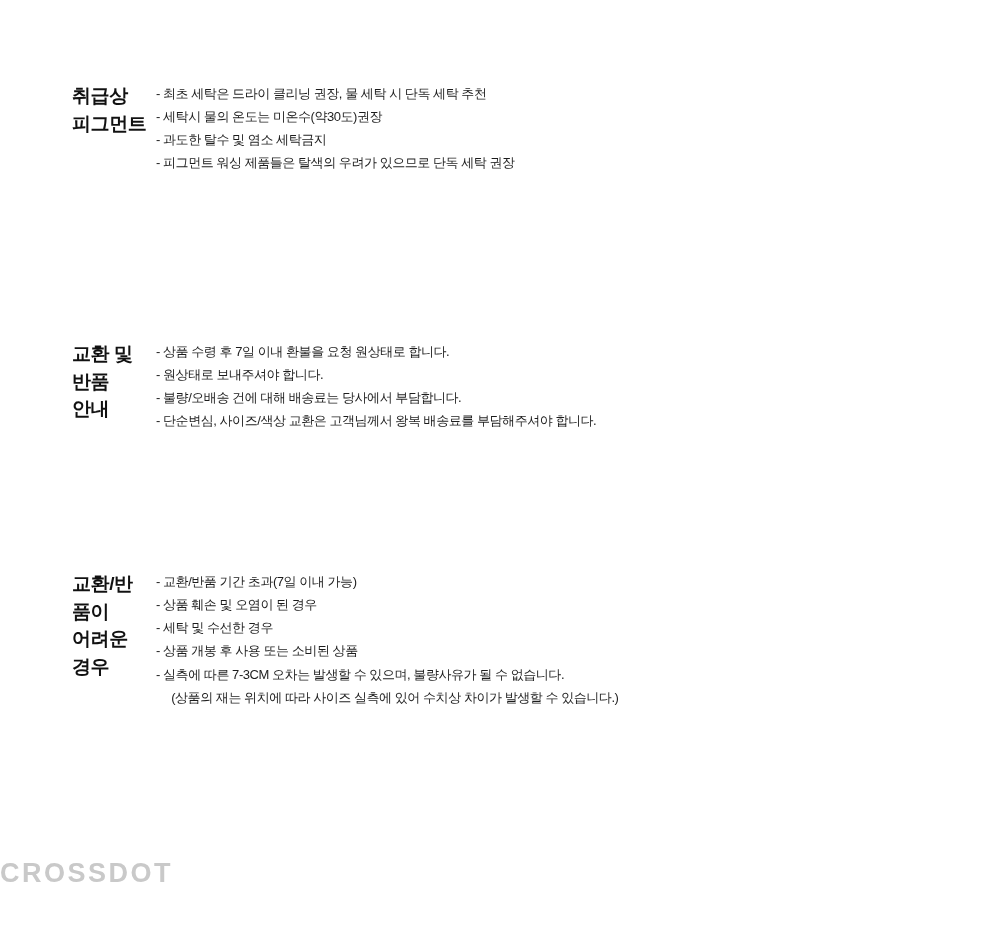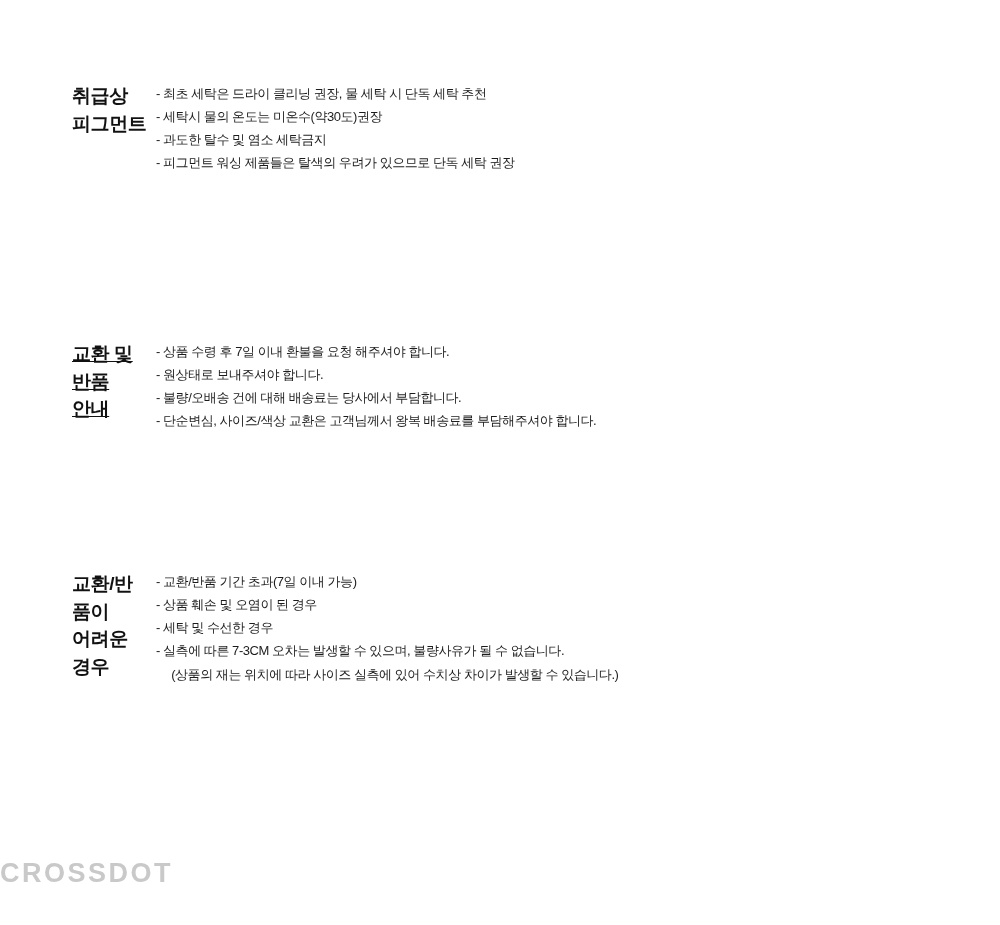--- a/index.html
+++ b/index.html
@@ -78,37 +78,38 @@
 피그먼트</div>
     <div class="sec-body">
       <div class="line">- 최초 세탁은 드라이 클리닝 권장, 물 세탁 시 단독 세탁 추천</div>
       <div class="line">- 세탁시 물의 온도는 미온수(약30도)권장</div>
       <div class="line">- 과도한 탈수 및 염소 세탁금지</div>
       <div class="line">- 피그먼트 워싱 제품들은 탈색의 우려가 있으므로 단독 세탁 권장</div>
     </div>
   </div>
 
   <div class="section" id="section-exchange">
-    <div class="sec-title" style="white-space: pre-line; text-decoration: underline;">교환 및 반품
+    <div class="sec-title" style="white-space: pre-line;">교환 및 반품
 안내</div>
     <div class="sec-body">
-      <div class="line">- 상품 수령 후 7일 이내 환불을 요청 해주셔야 합니다.</div>
+      <div class="line">- 상품 수령 후 7일 이내 환불을 요청 원상태로 합니다.</div>
       <div class="line">- 원상태로 보내주셔야 합니다.</div>
       <div class="line">- 불량/오배송 건에 대해 배송료는 당사에서 부담합니다.</div>
       <div class="line">- 단순변심, 사이즈/색상 교환은 고객님께서 왕복 배송료를 부담해주셔야 합니다.</div>
     </div>
   </div>
 
   <div class="section" id="section-restrictions">
     <div class="sec-title" style="white-space: pre-line;">교환/반품이
 어려운 경우</div>
     <div class="sec-body">
       <div class="line">- 교환/반품 기간 초과(7일 이내 가능)</div>
       <div class="line">- 상품 훼손 및 오염이 된 경우</div>
       <div class="line">- 세탁 및 수선한 경우</div>
+      <div class="line">- 상품 개봉 후 사용 또는 소비된 상품</div>
       <div class="line">- 실측에 따른 7-3CM 오차는 발생할 수 있으며, 불량사유가 될 수 없습니다.</div>
       <div class="line indent"> (상품의 재는 위치에 따라 사이즈 실측에 있어 수치상 차이가 발생할 수 있습니다.)</div>
     </div>
   </div>
 
   <div class="footer-logo">CROSSDOT</div>
 
 </div>
 
 </body></html>

